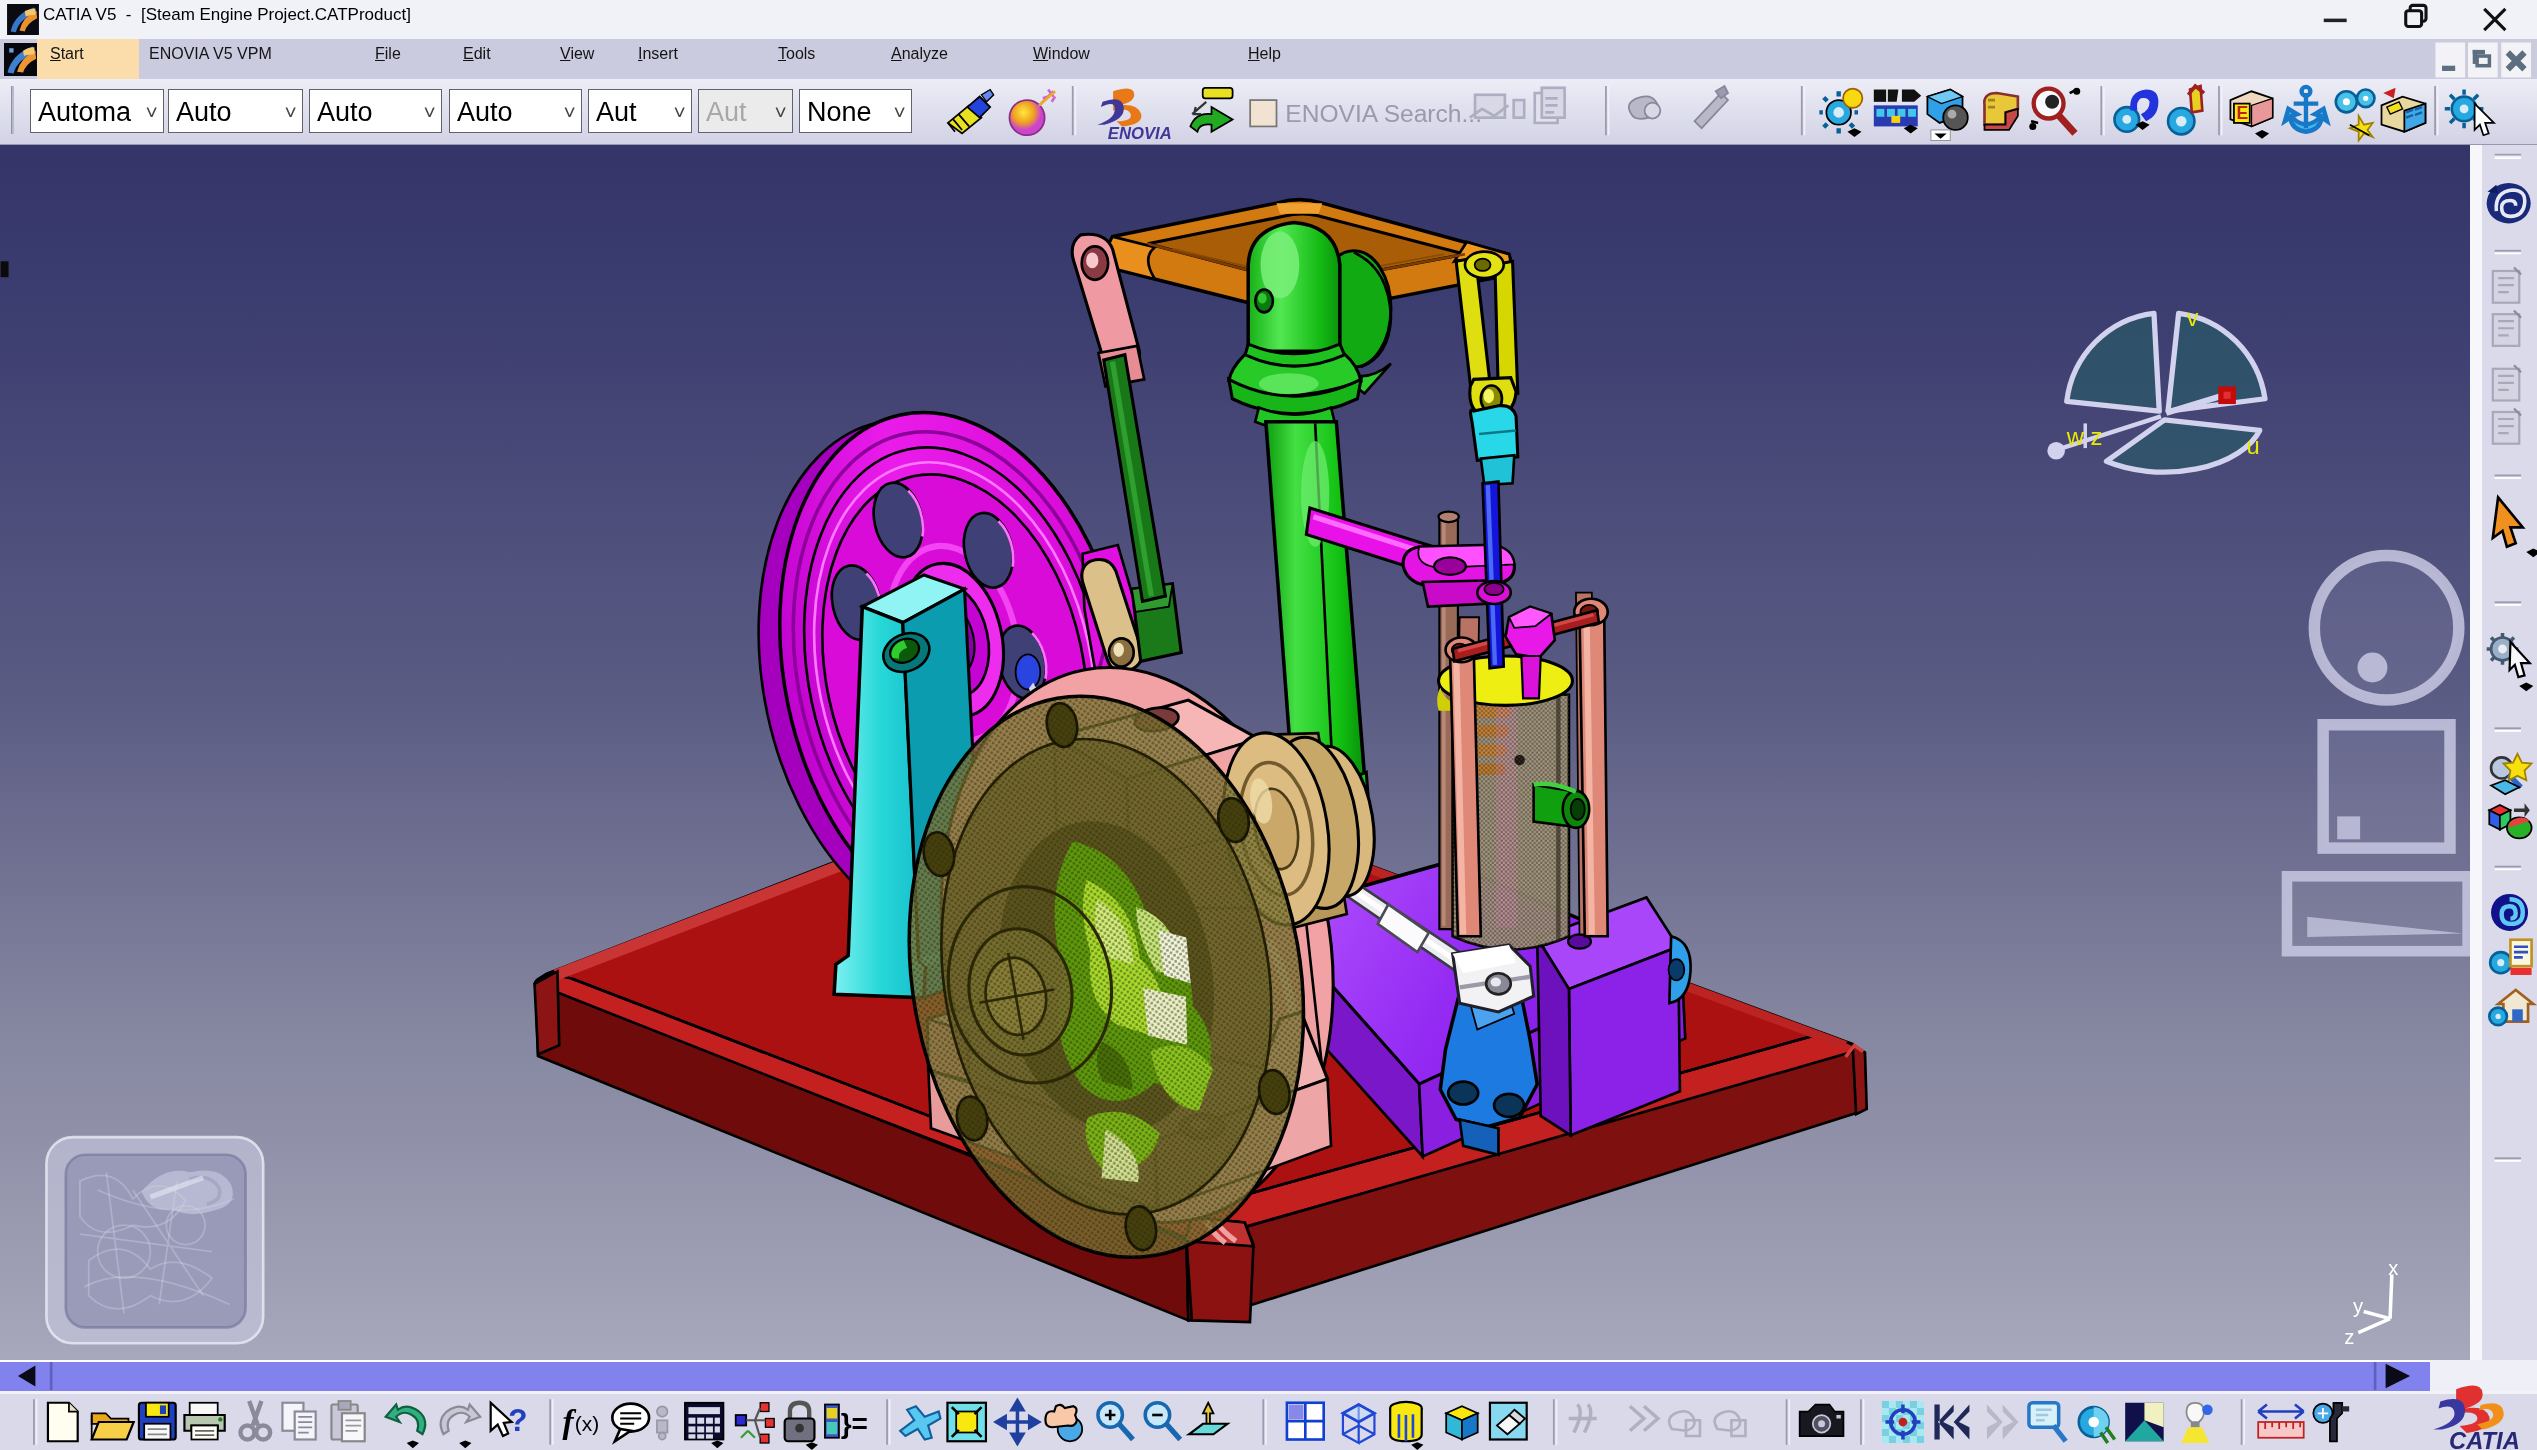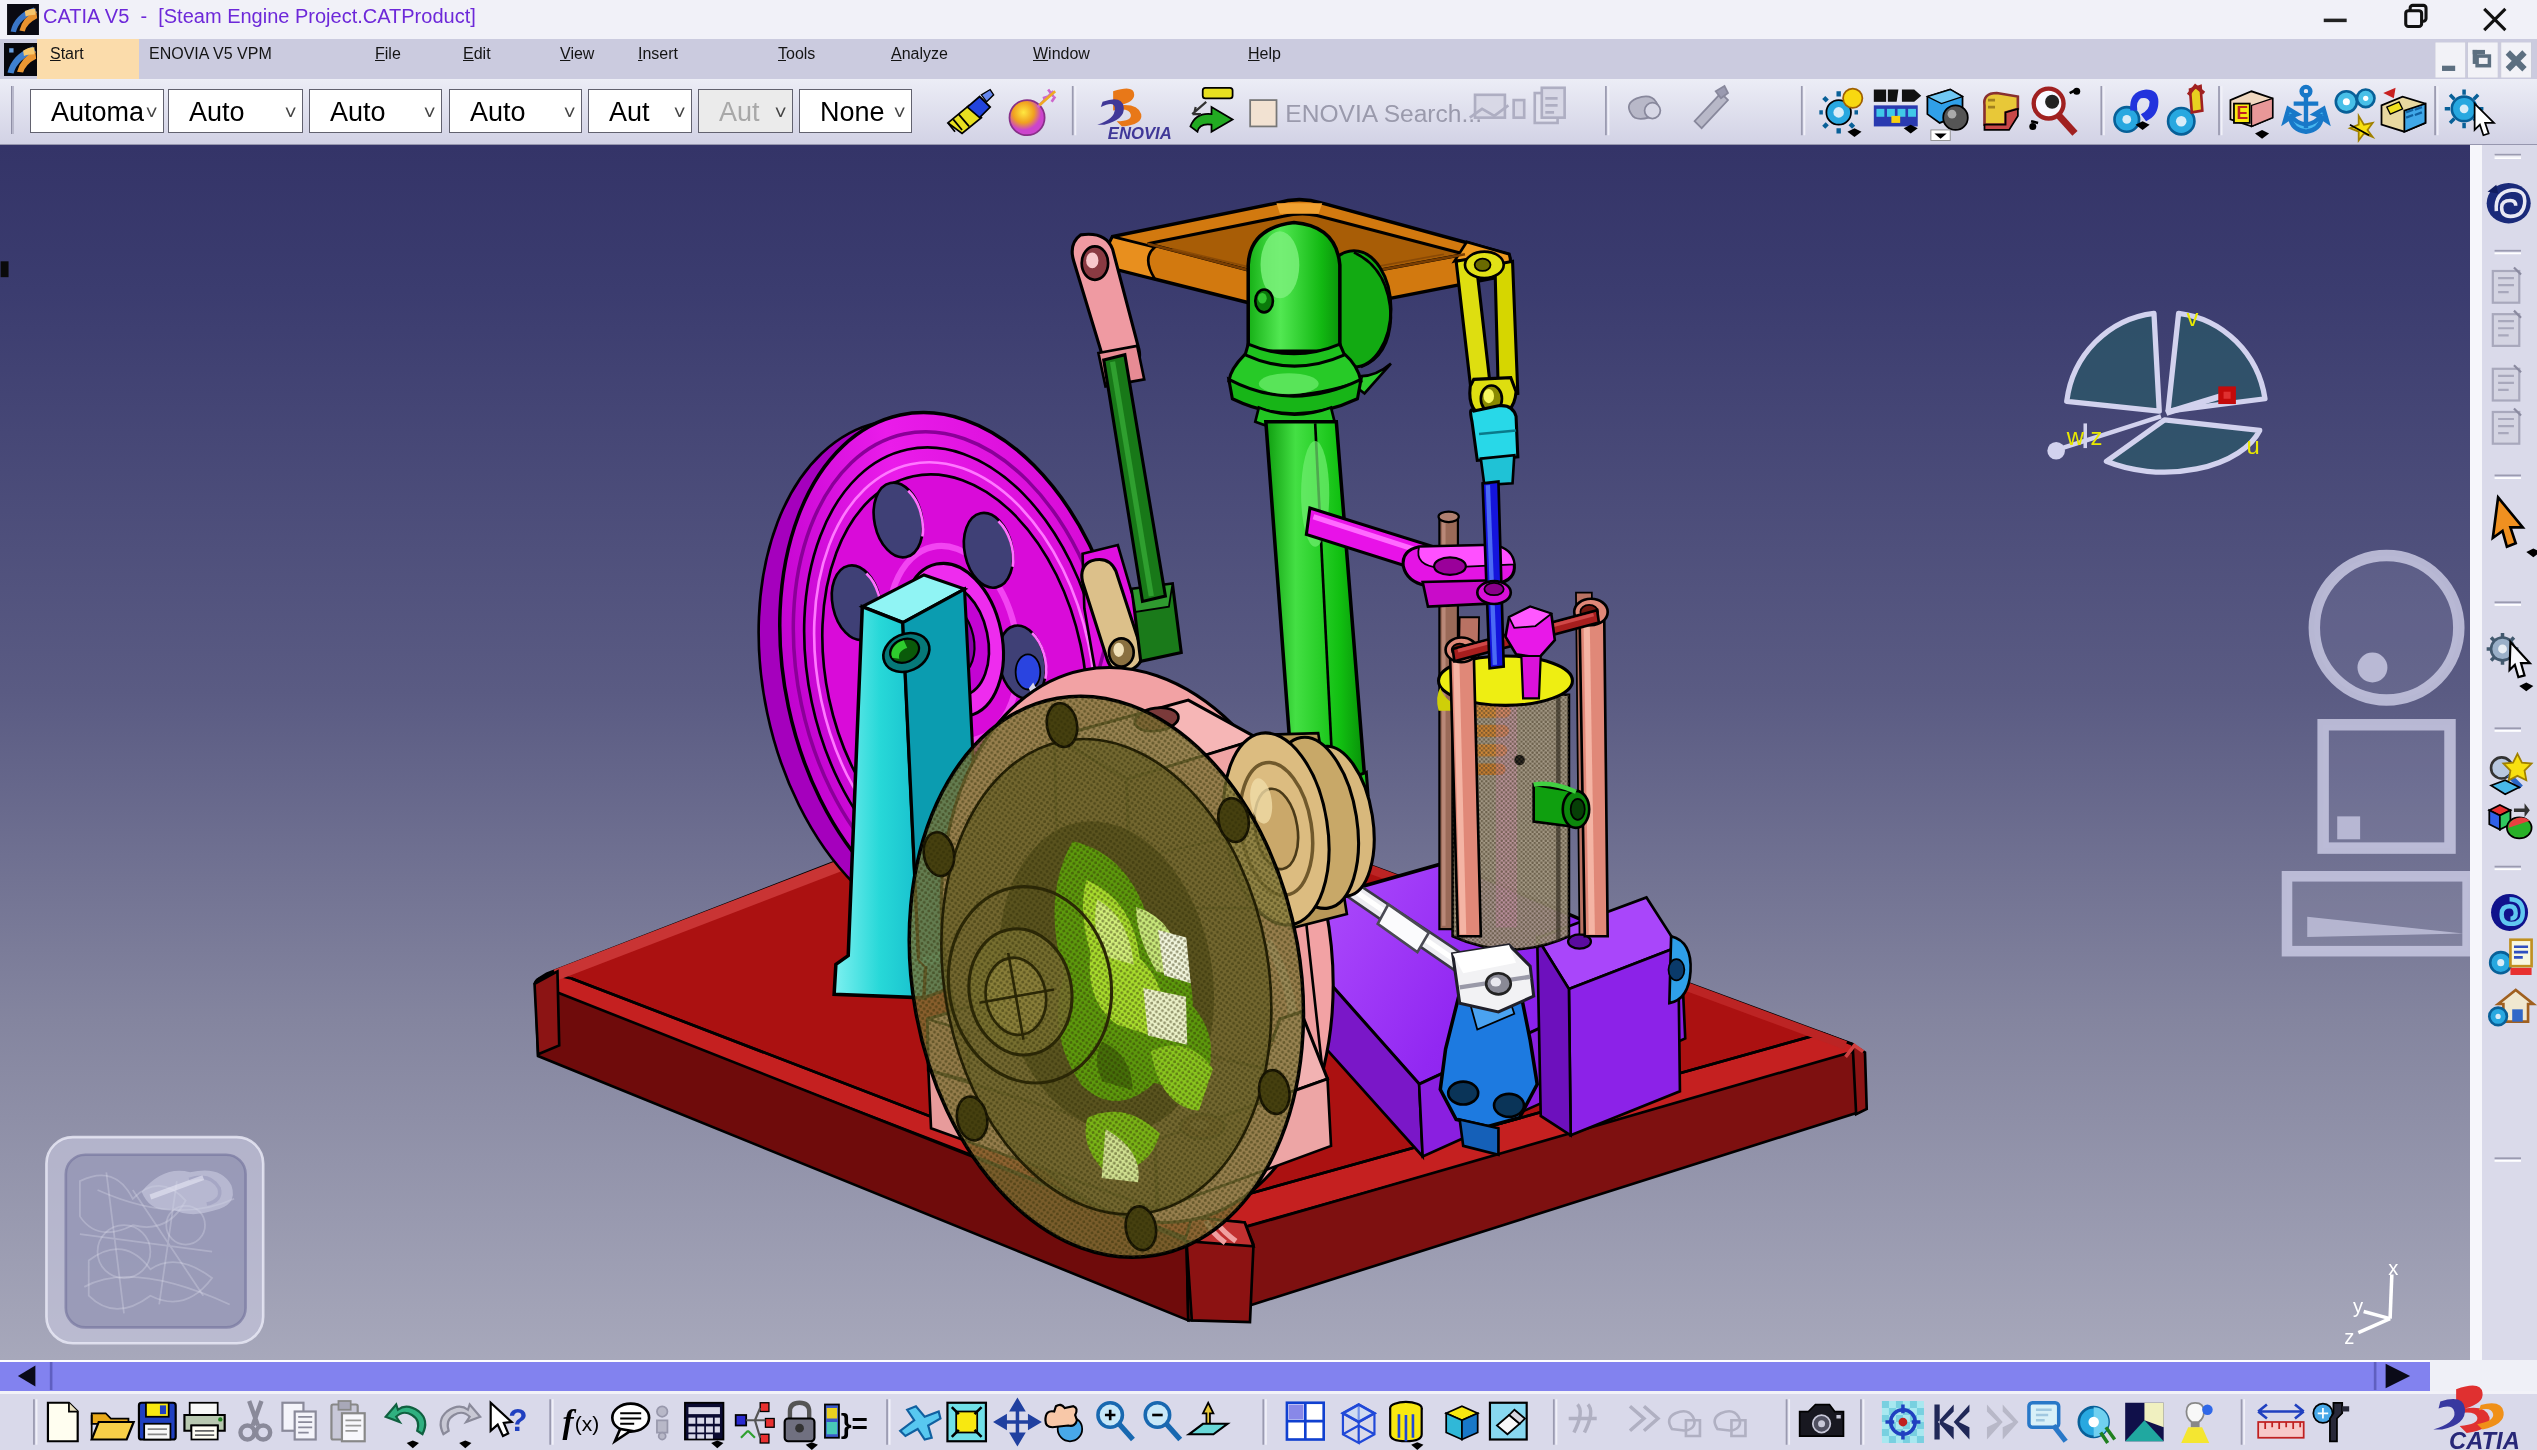--- a/index.html
+++ b/index.html
@@ -1,30 +1,30 @@
 <!DOCTYPE html>
 <html style="font-size:14px"><head>
 <meta charset="utf-8">
 <style>
   html,body{margin:0;padding:0;width:2538px;height:1451px;overflow:hidden;
     font-family:"Liberation Sans",sans-serif;}
   #win{position:absolute;left:0;top:0;width:2538px;height:1451px;background:#d9d9ea;}
   .abs{position:absolute;}
   
   #titlebar{left:0;top:0;width:2538px;height:39px;background:#f1f1f8;}
-  #title-text{left:43px;top:5.3px;font-size:20px;color:#6d28d9;}
+  #title-text{left:43px;top:5.3px;font-size:17px;color:#000000;}
   
   #menubar{left:0;top:39px;width:2538px;height:41px;background:#cbcbdf;font-size:16px;color:#141414;}
   .mi{position:absolute;top:6.2px;}
   #mi-start{left:37px;top:0px;width:102px;height:41px;background:#fbdcab;}
   
   #toolbar{left:0;top:79px;width:2538px;height:65px;
      background:linear-gradient(#ecedf6,#d2d2e5);border-bottom:1.8px solid #9696ae;}
   .combo{position:absolute;top:9.7px;height:44px;background:#fff;border:1.8px solid #62626f;
-     font-size:27px;color:#000;line-height:44px;padding-left:20px;box-sizing:border-box;}
+     font-size:27px;color:#000;line-height:44px;padding-left:7px;box-sizing:border-box;}
   .combo .chev{position:absolute;right:5.3px;top:0px;color:#444;font-size:21px;}
   .combo.dis{background:#ebebeb;color:#a8a8a8;}
   .vsep{position:absolute;top:7px;width:2.6px;height:48px;background:#b9b9cc;border-left:1.8px solid #8f8fa6;}
   
   #viewport{left:0;top:145px;width:2470px;height:1215px;
      background:linear-gradient(#343468,#3b3c6f 12%,#5a5b83 45%,#84859f 72%,#a7a8bb 100%);}
   
   #righttb{left:2470px;top:145px;width:68px;height:1215px;background:#dadaea;border-left:12.3px solid #f6f6fb;}
   
   #hscroll{left:0;top:1360px;width:2470px;height:31px;background:#8282ef;border-top:2.6px solid #fdfdfe;}

